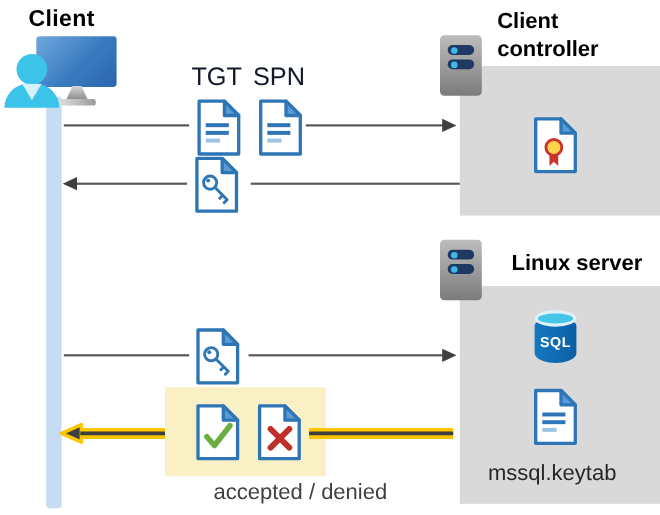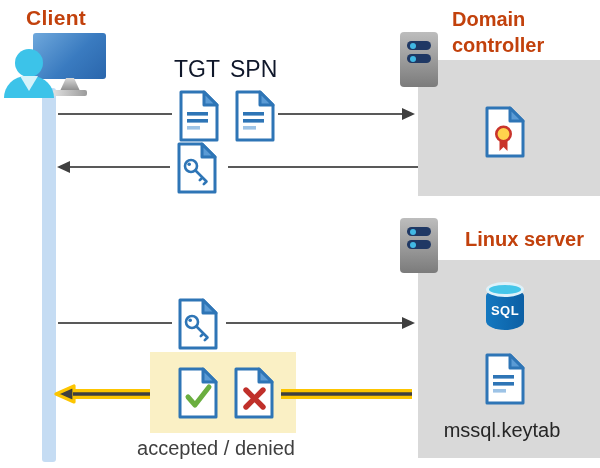--- a/index.html
+++ b/index.html
@@ -1,19 +1,19 @@
 <!DOCTYPE html>
 <html><head>
 <meta charset="utf-8">
 <style>
   html,body{margin:0;padding:0;}
   body{font-family:"Liberation Sans",sans-serif;background:#fff;}
   #stage{position:relative;width:600px;height:468px;background:#fff;overflow:hidden;}
   .abs{position:absolute;}
-  .heading{font-weight:bold;color:#c2410c;font-size:20px;line-height:26px;}
+  .heading{font-weight:bold;color:#000000;font-size:20px;line-height:26px;}
   .gray-box{background:#D9D9D9;}
   
   .lifeline{left:42px;top:88px;width:14px;height:374px;background:#C5DCF3;border-radius:3px;}
   
   .monitor{left:33px;top:33px;width:73px;height:46px;border-radius:3px;
     background:linear-gradient(135deg,#6FA8DC 0%,#3A7BC0 55%,#2A66AC 100%);}
   .stand-neck{left:60px;top:78px;width:20px;height:13px;
     background:linear-gradient(#d8d8d8,#8a8a8a);
     clip-path:polygon(30% 0,70% 0,100% 100%,0 100%);}
   .stand-base{left:53px;top:90px;width:34px;height:6px;border-radius:2px;
@@ -65,21 +65,21 @@
     <div class="abs head"></div>
     <div class="abs torso"></div>
     <div class="abs shirt"></div>
   </div>
 
   <div class="abs gray-box" style="left:418px;top:60px;width:182px;height:136px;"></div>
   <div class="abs server" style="left:400px;top:32px;">
     <div class="bar b1"></div>
     <div class="bar b2"></div>
   </div>
-  <div class="abs heading" style="left:452px;top:6px;width:148px;">Domain controller</div>
+  <div class="abs heading" style="left:452px;top:6px;width:148px;">Client controller</div>
 
   <div class="abs gray-box" style="left:418px;top:260px;width:182px;height:198px;"></div>
   <div class="abs server" style="left:400px;top:218px;">
     <div class="bar b1"></div>
     <div class="bar b2"></div>
   </div>
   <div class="abs heading" style="left:465px;top:226px;width:148px;">Linux server</div>
 
   <div class="abs hline" style="left:58px;top:113px;width:114px;"></div>
   <div class="abs hline" style="left:278px;top:113px;width:126px;"></div>
@@ -163,15 +163,15 @@
     <path d="M4 2 H27 L40 15 V50 H4 Z" fill="#fff" stroke="#2E75B6" stroke-width="3" stroke-linejoin="round"></path>
     <path d="M27 2 V15 H40 Z" fill="#5B9BD5" stroke="#2E75B6" stroke-width="3" stroke-linejoin="round"></path>
     <path d="M12 30 L19 38 L33 20" fill="none" stroke="#6AAE3F" stroke-width="5" stroke-linecap="round" stroke-linejoin="round"></path>
   </svg>
   <svg class="abs" style="left:232px;top:367px;" width="44" height="52" viewBox="0 0 44 52">
     <path d="M4 2 H27 L40 15 V50 H4 Z" fill="#fff" stroke="#2E75B6" stroke-width="3" stroke-linejoin="round"></path>
     <path d="M27 2 V15 H40 Z" fill="#5B9BD5" stroke="#2E75B6" stroke-width="3" stroke-linejoin="round"></path>
     <path d="M14 23 L31 40 M31 23 L14 40" fill="none" stroke="#C0302A" stroke-width="5.4" stroke-linecap="round"></path>
   </svg>
 
-  <div class="abs caption" style="left:108px;top:437px;width:216px;">accepted / denied</div>
+  <div class="abs caption" style="left:136px;top:437px;width:216px;text-align:right;">accepted / denied</div>
 
 </div>
 
 </body></html>

